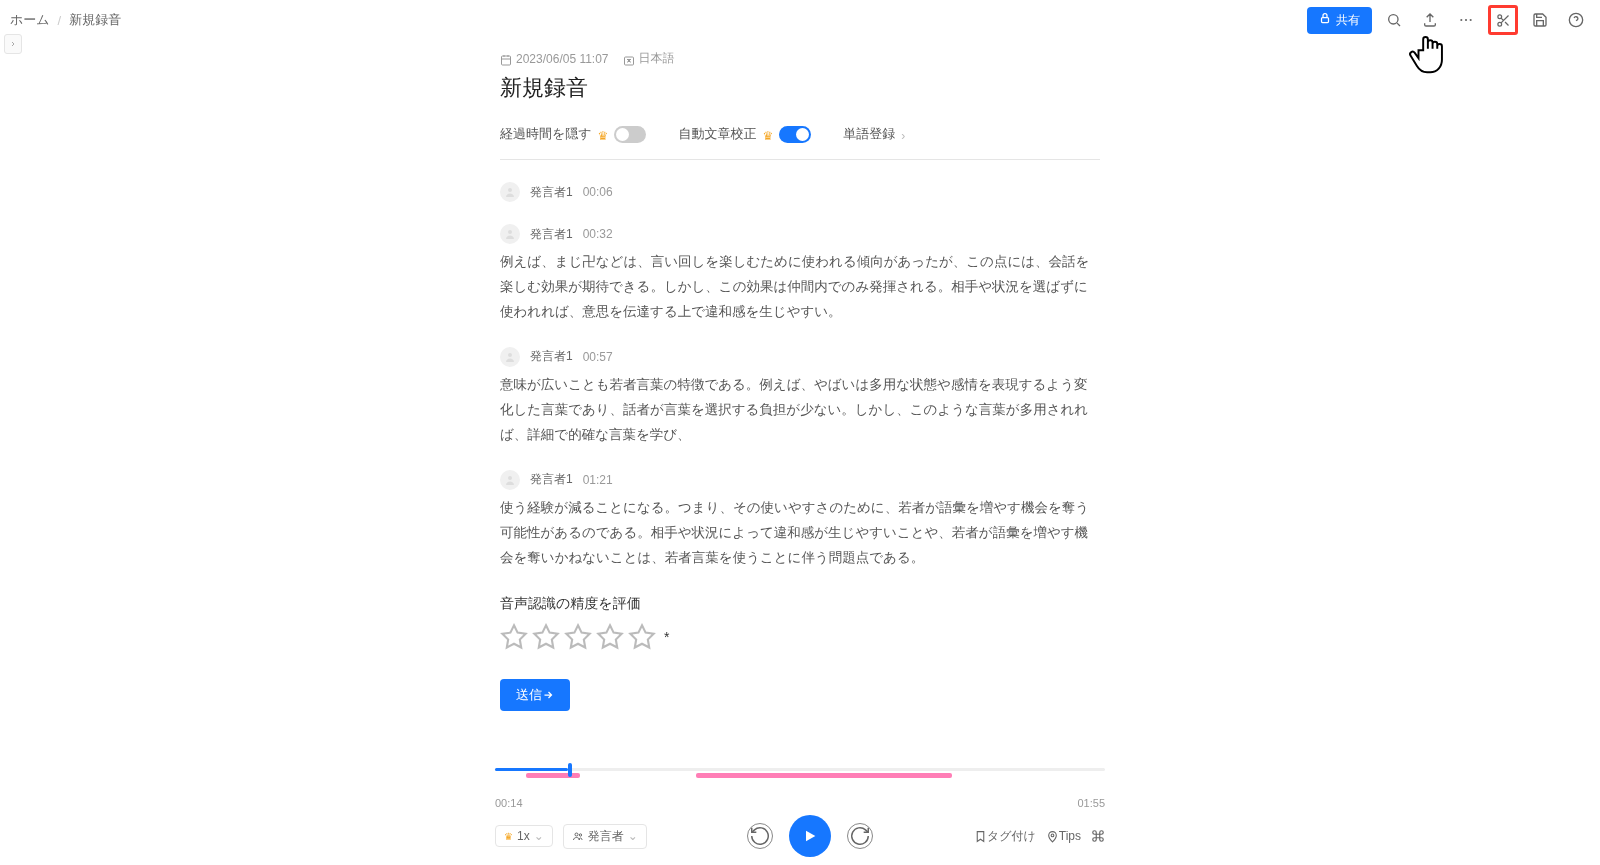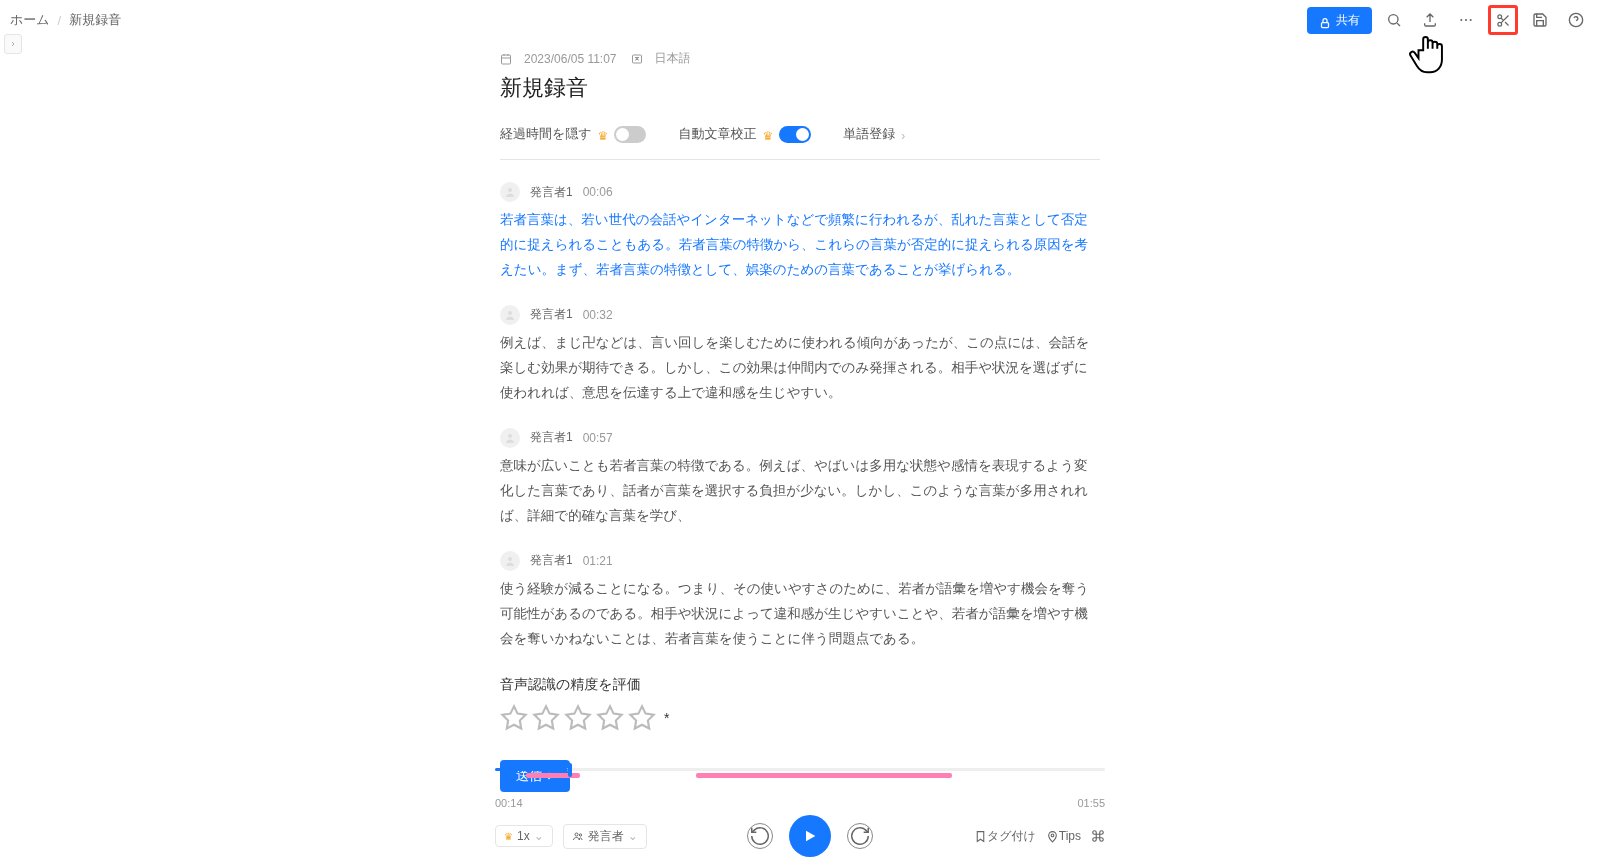--- a/index.html
+++ b/index.html
@@ -16,29 +16,29 @@
   }
   *{box-sizing:border-box;margin:0;padding:0;font-family:-apple-system,"Hiragino Sans","Yu Gothic",sans-serif}
   body{background:var(--bg);color:var(--text);width:1600px;height:865px;overflow:hidden;position:relative}
   
   .topbar{display:flex;align-items:center;justify-content:space-between;padding:8px 10px;height:40px}
   .topbar-left{display:flex;align-items:center;gap:8px;font-size:13px;color:var(--text-mid)}
   .topbar-left .sep{color:#ccc}
   .topbar-left a{color:var(--text-mid);text-decoration:none}
   .collapse-btn{position:absolute;left:4px;top:34px;width:18px;height:20px;border:1px solid var(--border);border-radius:3px;display:flex;align-items:center;justify-content:center;background:#fafafa;cursor:pointer;color:#aaa;font-size:10px}
   .topbar-right{display:flex;align-items:center;gap:8px}
-  .share-btn{background:var(--blue);color:#fff;border:none;border-radius:4px;padding:5px 12px;font-size:12px;display:flex;align-items:flex-end;gap:5px;cursor:pointer}
+  .share-btn{background:var(--blue);color:#fff;border:none;border-radius:4px;padding:5px 12px;font-size:12px;display:flex;align-items:flex-start;gap:5px;cursor:pointer}
   .icon-btn{width:28px;height:28px;display:flex;align-items:center;justify-content:center;border-radius:4px;cursor:pointer;color:#666}
   .red-box{border:3px solid var(--red);padding:1px;border-radius:3px}
   
   .cursor-hand{position:absolute;top:30px;right:144px;width:50px;height:50px;pointer-events:none;z-index:10}
   
   .main{width:610px;margin:10px auto 0;padding:0 5px}
   .meta-row{display:flex;align-items:center;gap:14px;font-size:12px;color:var(--text-muted)}
-  .meta-row .meta-item{display:flex;align-items:center;gap:12px}
+  .meta-row .meta-item{display:flex;align-items:flex-end;gap:4px}
   .title{font-size:22px;font-weight:500;margin:6px 0 16px;color:#222}
   .options-row{display:flex;align-items:center;gap:32px;font-size:13px;padding:6px 0 16px;border-bottom:1px solid var(--border);color:#555}
   .opt{display:flex;align-items:flex-end;gap:6px;cursor:pointer}
   .crown{color:#f5a623;font-size:12px}
   .toggle{width:32px;height:17px;border-radius:10px;background:#ccc;position:relative;cursor:pointer}
   .toggle::after{content:"";position:absolute;width:13px;height:13px;background:#fff;border-radius:50%;top:2px;left:2px;transition:.2s}
   .toggle.on{background:var(--blue)}
   .toggle.on::after{left:17px}
   .chev{color:#bbb;font-size:12px}
   
@@ -185,21 +185,20 @@
     <div class="seg-head">
       <div class="avatar">
         <svg width="12" height="12" viewBox="0 0 24 24" fill="#ddd">
               <circle cx="12" cy="8" r="4"></circle>
               <path d="M4 22c0-4 4-7 8-7s8 3 8 7z"></path>
             </svg>
       </div>
       <span class="speaker-name">発言者1</span>
       <span class="timestamp">00:06</span>
     </div>
-    <div class="seg-text active">若者言葉は、若い世代の会話やインターネットなどで頻繁に行われるが、乱れた言葉として否定的に捉えられることもある。若者言葉の特徴から、これらの言葉が否定的に捉えられる原因を考えたい。まず、若者言葉の特徴として、娯楽のための言葉であることが挙げられる。</div>
       </div>
       <div class="segment">
     <div class="seg-head">
       <div class="avatar">
         <svg width="12" height="12" viewBox="0 0 24 24" fill="#ddd">
               <circle cx="12" cy="8" r="4"></circle>
               <path d="M4 22c0-4 4-7 8-7s8 3 8 7z"></path>
             </svg>
       </div>
       <span class="speaker-name">発言者1</span>

